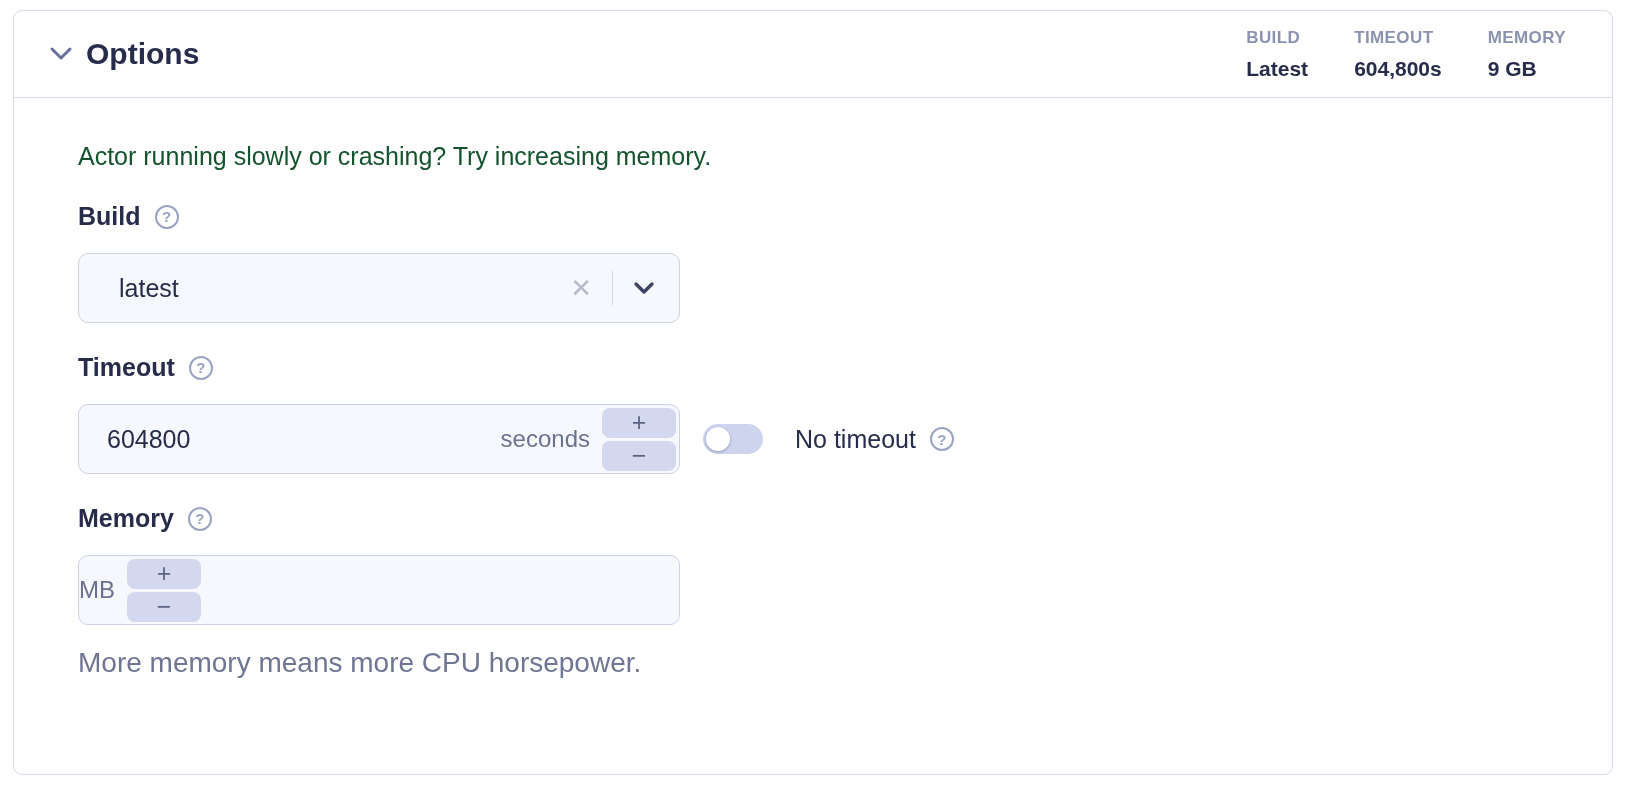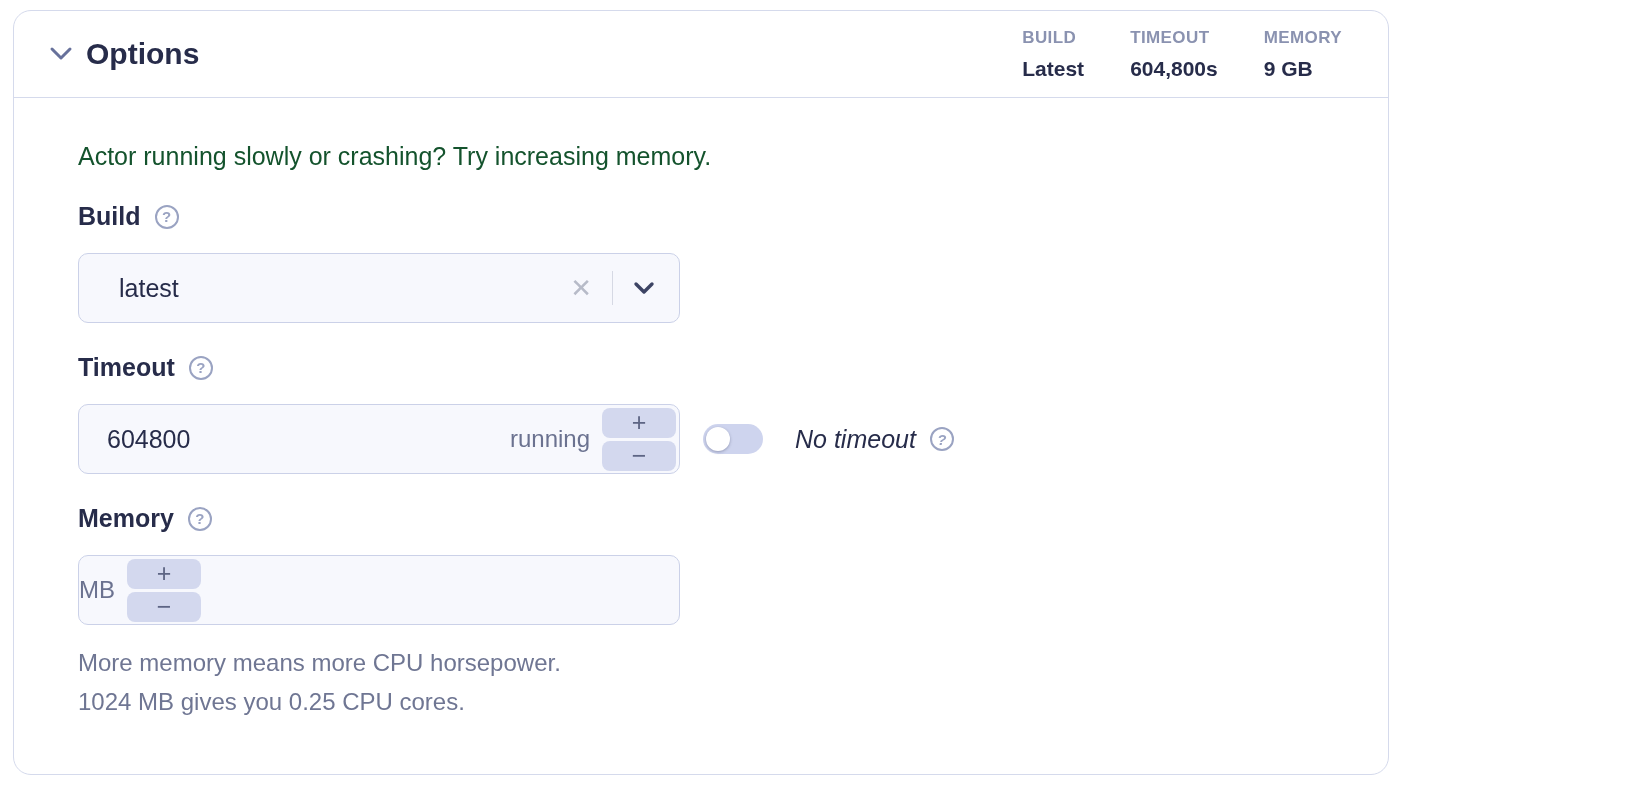--- a/index.html
+++ b/index.html
@@ -3,25 +3,25 @@
 <meta charset="utf-8">
 <style>
   * { box-sizing: border-box; margin: 0; padding: 0; }
   html, body {
     background: #ffffff;
     font-family: "Liberation Sans", "DejaVu Sans", sans-serif;
     width: 1626px;
   }
   .card {
     margin: 10px 13px;
-    width: 1376px;
+    width: 1600px;
     height: 765px;
     background: #ffffff;
     border: 1px solid #d5daec;
-    border-radius: 18px;
+    border-radius: 9px;
     overflow: hidden;
   }
   
   .card-header {
     height: 87px;
     display: flex;
     align-items: center;
     padding: 0 46px 0 34px;
     border-bottom: 1px solid #d5daec;
   }
@@ -165,21 +165,20 @@
   .timeout-row {
     display: flex;
     align-items: center;
   }
   .timeout-row .field-box { margin-top: 22px; }
   .toggle-group {
     display: flex;
     align-items: center;
     margin-left: 23px;
     margin-top: 22px;
-    font-style: italic;
   }
   .toggle {
     width: 60px;
     height: 30px;
     border-radius: 15px;
     background: #ced4ee;
     position: relative;
     cursor: pointer;
     flex: 0 0 auto;
     border: none;
@@ -193,21 +192,21 @@
     box-shadow: 0 1px 3px rgba(40,45,80,0.35);
   }
   .toggle-label {
     margin-left: 32px;
     margin-right: 14px;
     font-size: 25px;
     color: #272c4a;
   }
   .memory-help {
     margin-top: 18px;
-    font-size: 24px;
+    font-size: 28px;
     color: #6f7693;
     line-height: 39px;
   }
 </style>
 </head>
 <body>
 
 <div class="card">
 
   <div class="card-header">
@@ -257,21 +256,21 @@
       </button>
     </div>
 
     <div class="field-label-row">
       <span class="field-label">Timeout</span>
       <span class="help-icon">?</span>
     </div>
     <div class="timeout-row">
       <div class="field-box">
         <input class="number-input" type="text" value="604800" style="">
-        <span class="unit">running</span>
+        <span class="unit">seconds</span>
         <span class="stepper">
           <button>+</button>
           <button>−</button>
         </span>
       </div>
       <div class="toggle-group">
         <button class="toggle">
           <span class="toggle-knob"></span>
         </button>
         <span class="toggle-label">No timeout</span>
@@ -286,17 +285,16 @@
     <div class="field-box">
       <span class="unit">MB</span>
       <span class="stepper">
         <button>+</button>
         <button>−</button>
       </span>
     </div>
 
     <div class="memory-help">
       <div>More memory means more CPU horsepower.</div>
-      <div>1024 MB gives you 0.25 CPU cores.</div>
     </div>
 
   </div>
 </div>
 
 </body></html>

